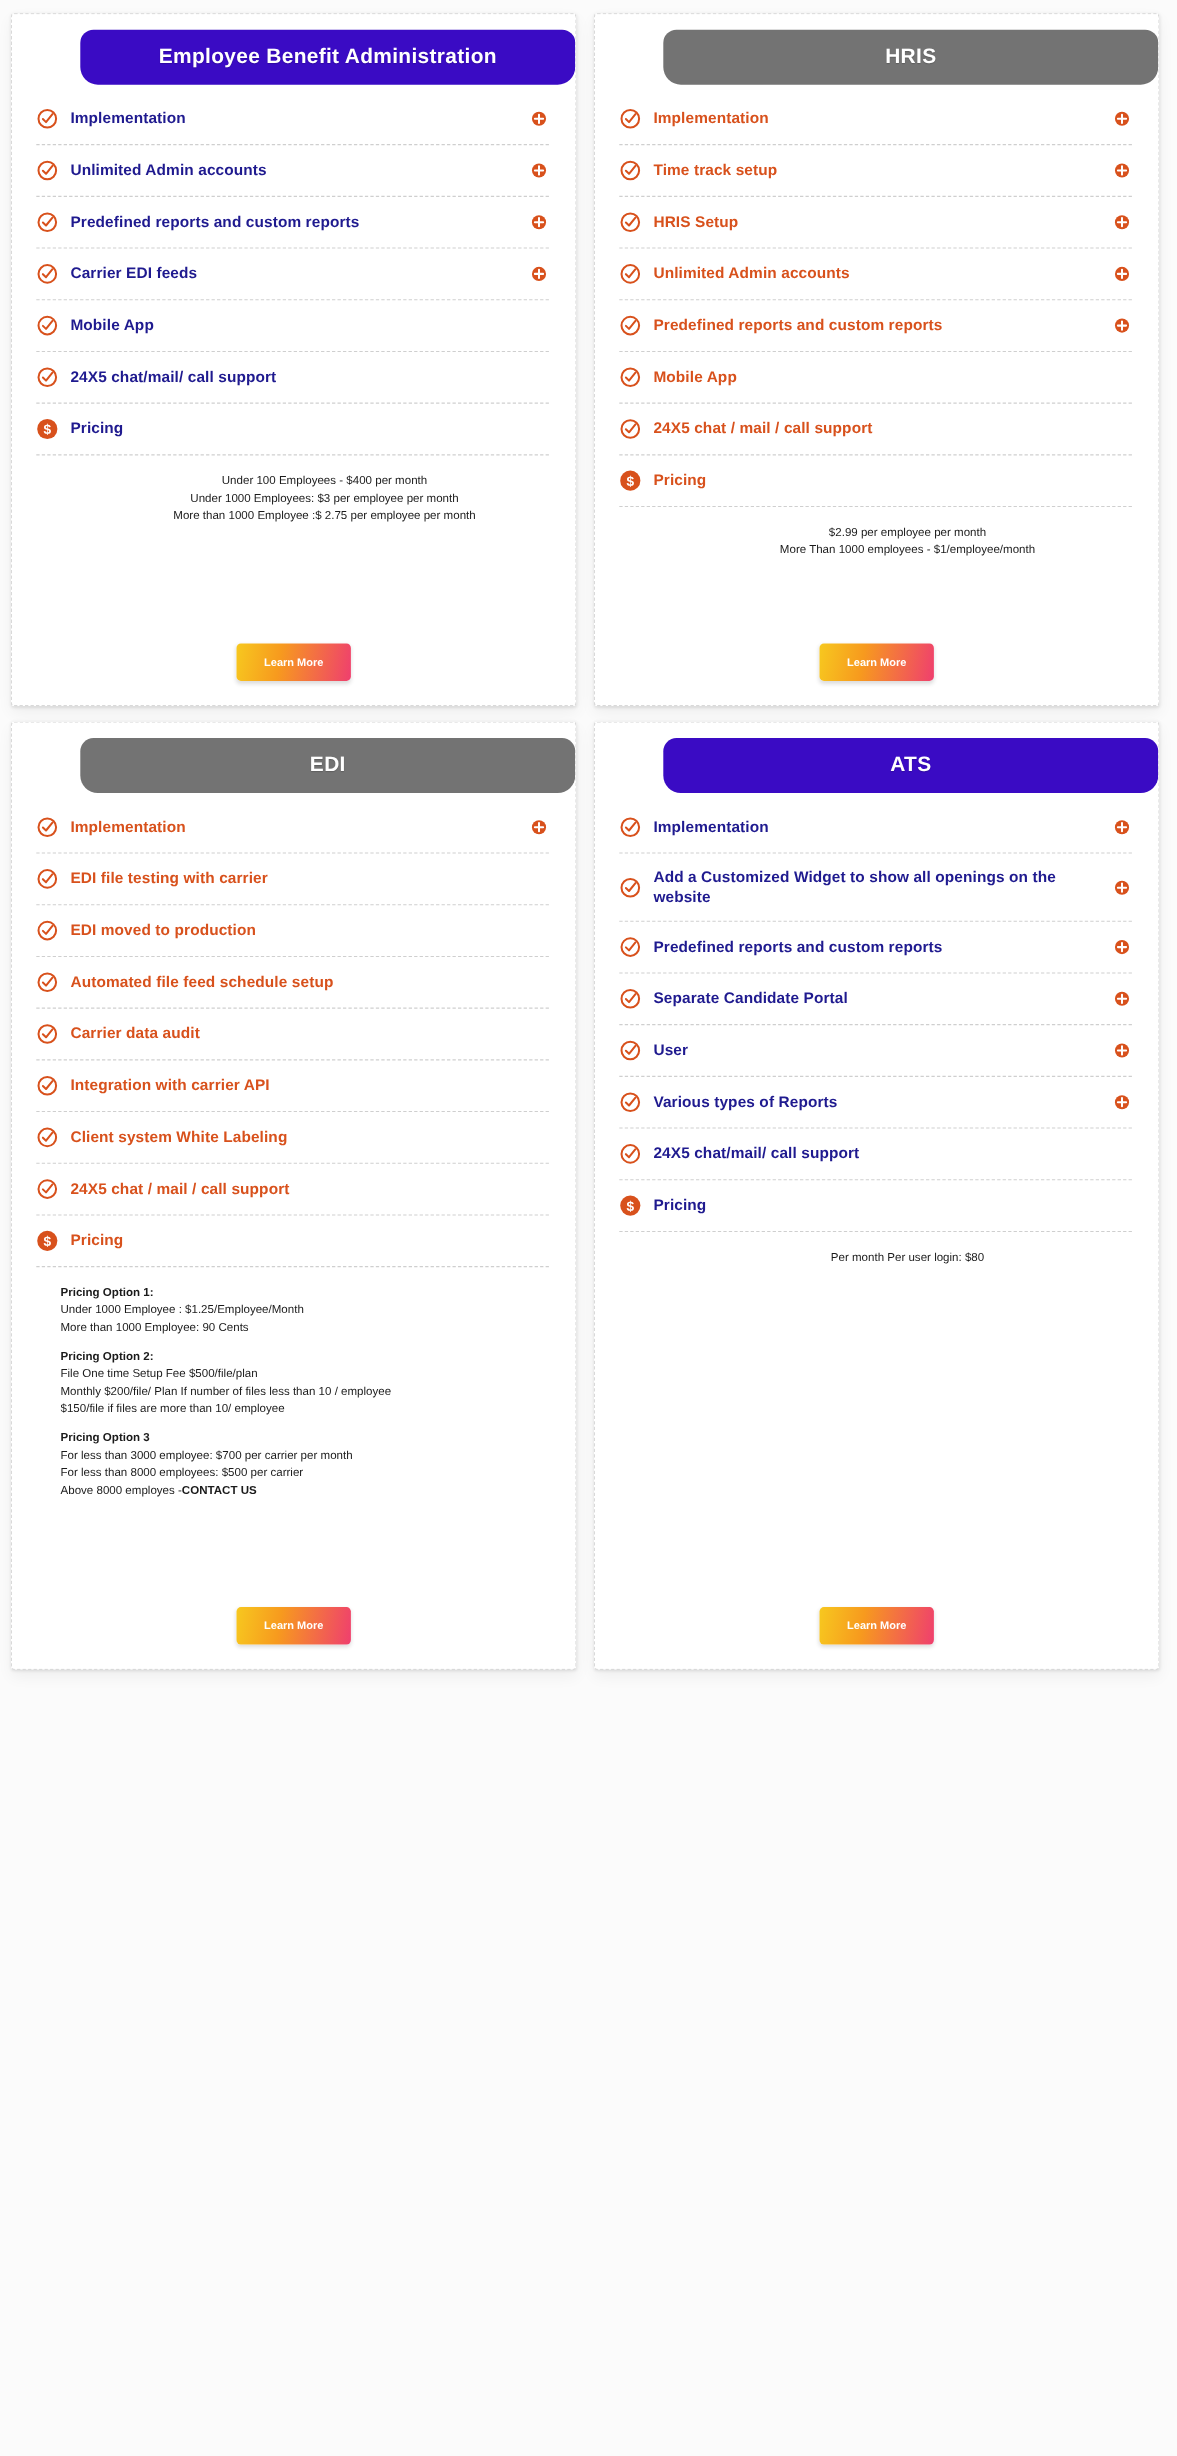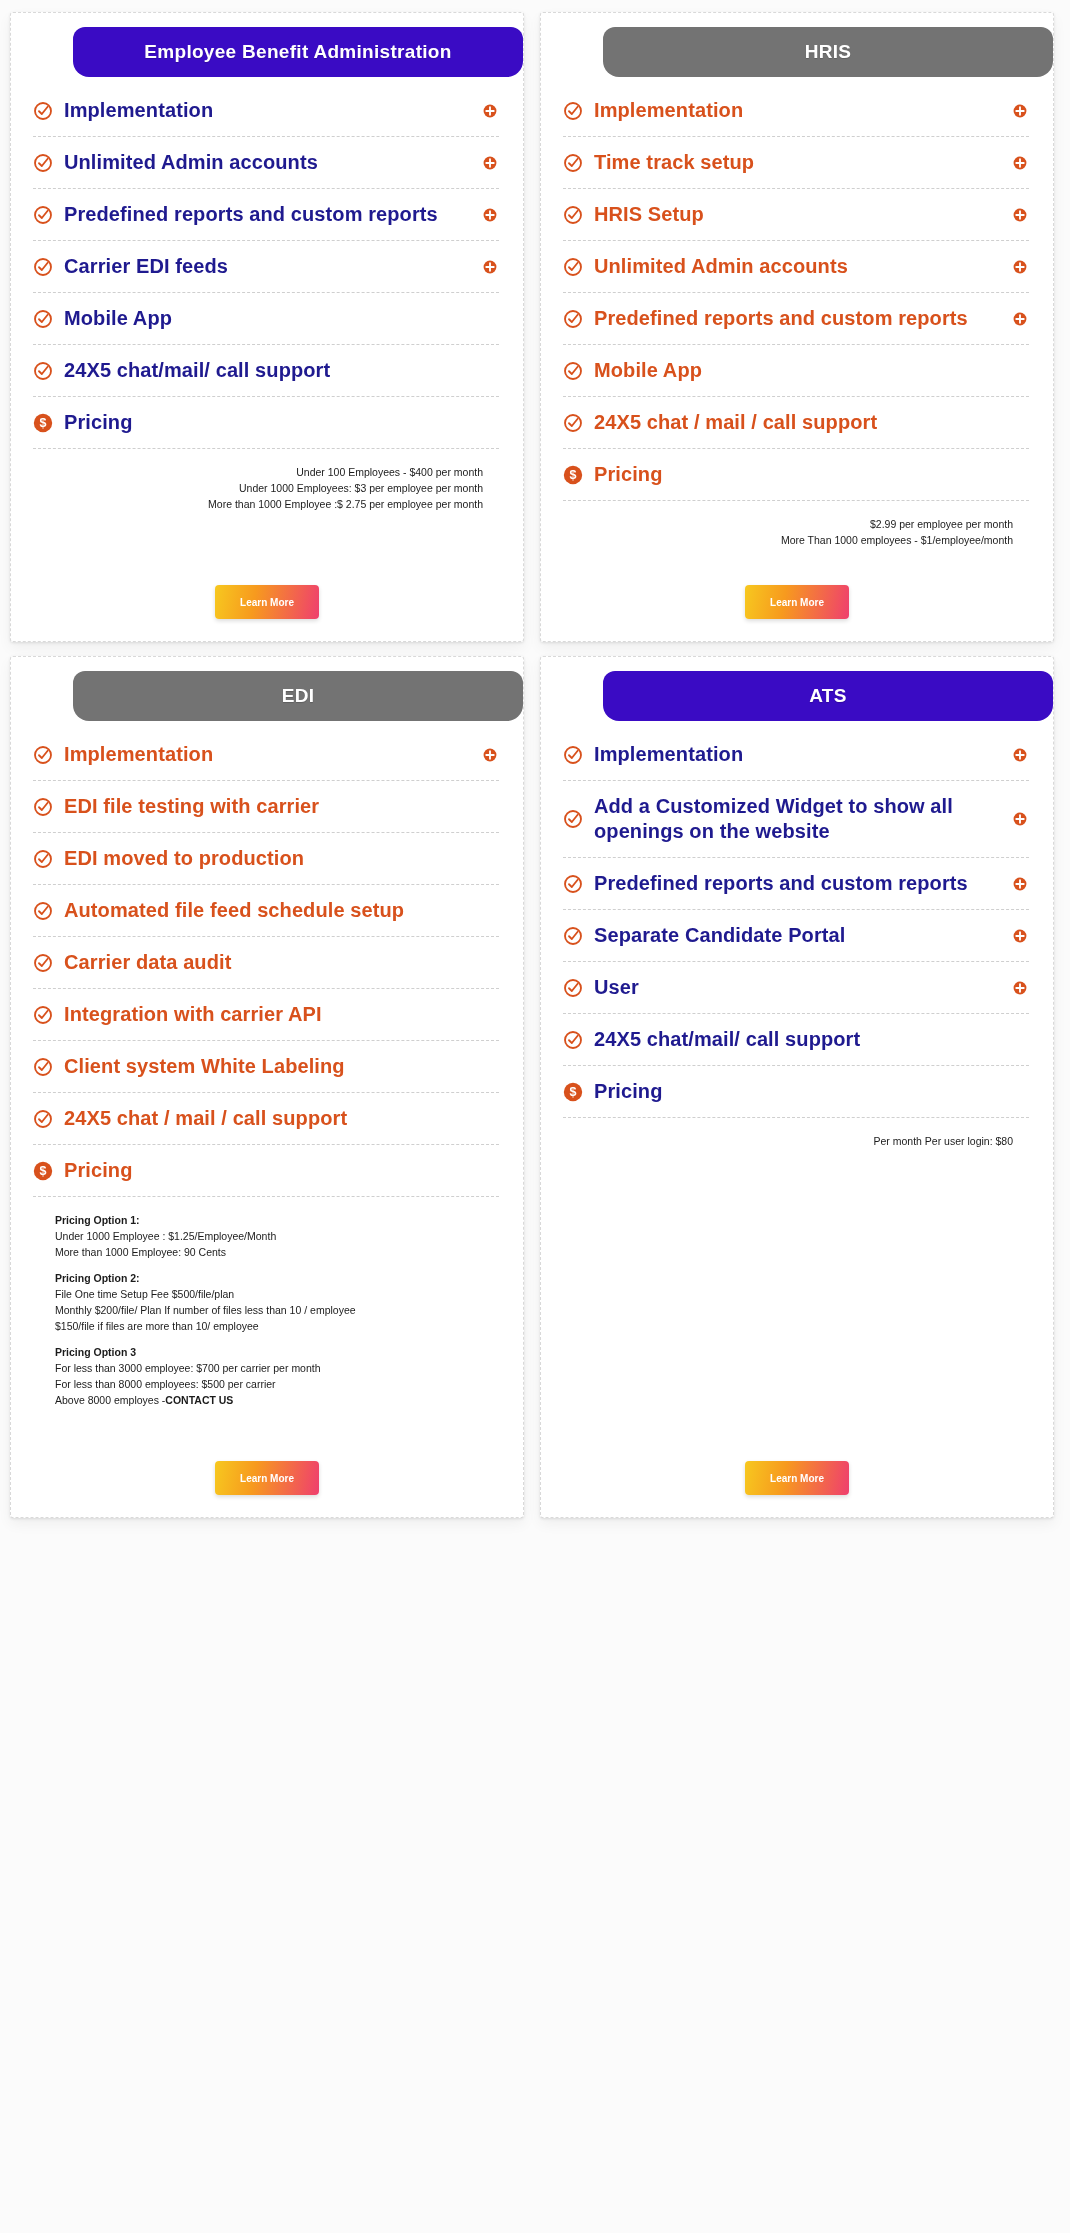--- a/index.html
+++ b/index.html
@@ -56,21 +56,21 @@
   .feat {
     display:flex;
     align-items:center;
     gap:11px;
     padding:13px 2px 13px 0;
     border-bottom:1px dashed #cfcfcf;
     min-height:38px;
   }
   .feat:last-child { border-bottom:1px dashed #cfcfcf; }
   .feat-label {
-    font-size:20px;
+    font-size:14px;
     font-weight:bold;
     letter-spacing:0.1px;
     line-height:1.25;
     flex:1;
   }
   .txt-indigo { color:#1f1a8f; }
   .txt-orange { color:#d8511c; }
 
   
   .ico-check { width:20px; height:20px; flex:0 0 20px; display:block; }
@@ -85,21 +85,21 @@
     font-size:10.5px;
     line-height:1.5;
     color:#1b1b1b;
     font-weight:normal;
   }
   .pricing-note .blk { margin-bottom:11px; }
   .pricing-note .blk:last-child { margin-bottom:0; }
   .pricing-note .ttl { font-weight:bold; display:block; }
   .pricing-note .ln  { display:block; }
   .pricing-note .bold-inline { font-weight:bold;text-align:center; }
-  .note-center { text-align:right; padding-left:96px; }
+  .note-center { text-align:center; padding-left:96px; }
 
   
   .cta-wrap {
     margin-top:auto;
     display:flex;
     justify-content:center;
     padding-top:26px;
   }
   .cta {
     width:104px; height:34px;
@@ -527,20 +527,35 @@
             </svg>
           </span>
         </div>
         <div class="feat">
           <span>
             <svg class="ico-check" viewBox="0 0 24 24" aria-hidden="true">
               <circle cx="12" cy="12" r="9.6" fill="none" stroke="#d8511c" stroke-width="2.2"></circle>
               <path d="M7.2 12.3 L10.6 15.6 L17.6 6.9" fill="none" stroke="#d8511c" stroke-width="2.2" stroke-linecap="round" stroke-linejoin="round"></path>
             </svg>
           </span>
+          <span class="feat-label txt-indigo">Various types of Reports</span>
+          <span>
+            <svg class="ico-plus" viewBox="0 0 24 24" aria-hidden="true">
+              <circle cx="12" cy="12" r="11" fill="#d8511c"></circle>
+              <path d="M12 5.6 V18.4 M5.6 12 H18.4" stroke="#ffffff" stroke-width="3.2" stroke-linecap="round"></path>
+            </svg>
+          </span>
+        </div>
+        <div class="feat">
+          <span>
+            <svg class="ico-check" viewBox="0 0 24 24" aria-hidden="true">
+              <circle cx="12" cy="12" r="9.6" fill="none" stroke="#d8511c" stroke-width="2.2"></circle>
+              <path d="M7.2 12.3 L10.6 15.6 L17.6 6.9" fill="none" stroke="#d8511c" stroke-width="2.2" stroke-linecap="round" stroke-linejoin="round"></path>
+            </svg>
+          </span>
           <span class="feat-label txt-indigo">24X5 chat/mail/ call support</span>
         </div>
         <div class="feat">
           <span>
             <svg class="ico-dollar" viewBox="0 0 24 24" aria-hidden="true">
               <circle cx="12" cy="12" r="11" fill="#d8511c"></circle>
               <text x="12" y="17.4" text-anchor="middle" font-family="Liberation Sans, sans-serif" font-size="15" font-weight="bold" fill="#ffffff">$</text>
             </svg>
           </span>
           <span class="feat-label txt-indigo">Pricing</span>

